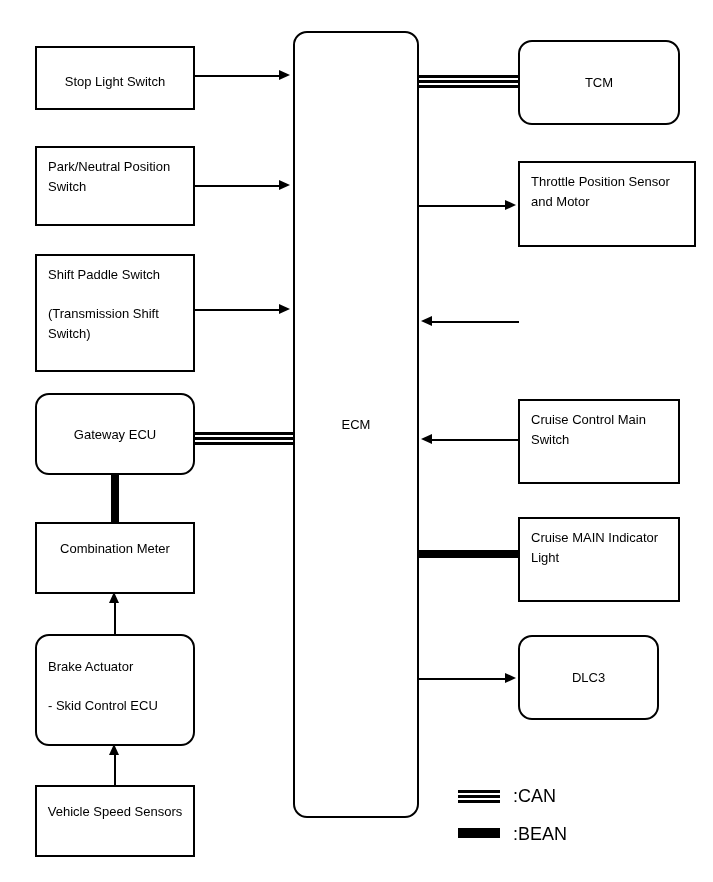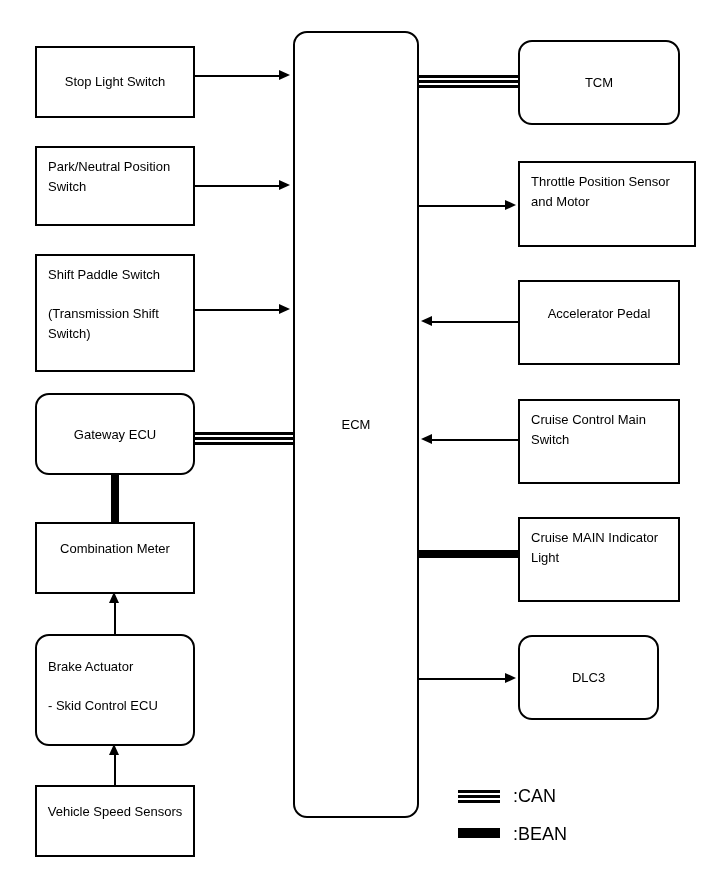--- a/index.html
+++ b/index.html
@@ -151,21 +151,21 @@
     font-size: 18px;
     color: #000000;
     white-space: nowrap;
   }
 </style>
 </head>
 <body>
 
 <div id="diagram">
 
-  <div class="node tl" style="left:35px; top:46px; width:160px; height:72px;padding-left:8px;">
+  <div class="node tl" style="left:35px; top:46px; width:160px; height:64px;padding-left:8px;">
     <div class="label" style="left:0; right:0; top:24px; text-align:center;">Stop Light Switch</div>
   </div>
 
   <div class="node tl" style="left:35px; top:146px; width:160px; height:80px;">
     <div class="label">Park/Neutral Position
 Switch</div>
   </div>
 
   <div class="node tl" style="left:35px; top:254px; width:160px; height:118px;">
     <div class="label">Shift Paddle Switch
@@ -198,23 +198,20 @@
 
   <div class="node rounded cc" style="left:518px; top:40px; width:162px; height:85px;">
     <div class="label">TCM</div>
   </div>
 
   <div class="node tl" style="left:518px; top:161px; width:178px; height:86px;padding-left:33px;">
     <div class="label">Throttle Position Sensor
 and Motor</div>
   </div>
 
-  <div class="node tl" style="left:518px; top:280px; width:162px; height:85px;">
-    <div class="label" style="left:0; right:0; top:22px; text-align:center;">Accelerator Pedal</div>
-  </div>
 
   <div class="node tl" style="left:518px; top:399px; width:162px; height:85px;">
     <div class="label">Cruise Control Main
 Switch</div>
   </div>
 
   <div class="node tl" style="left:518px; top:517px; width:162px; height:85px;padding-left:8px;">
     <div class="label">Cruise MAIN Indicator
 Light</div>
   </div>

